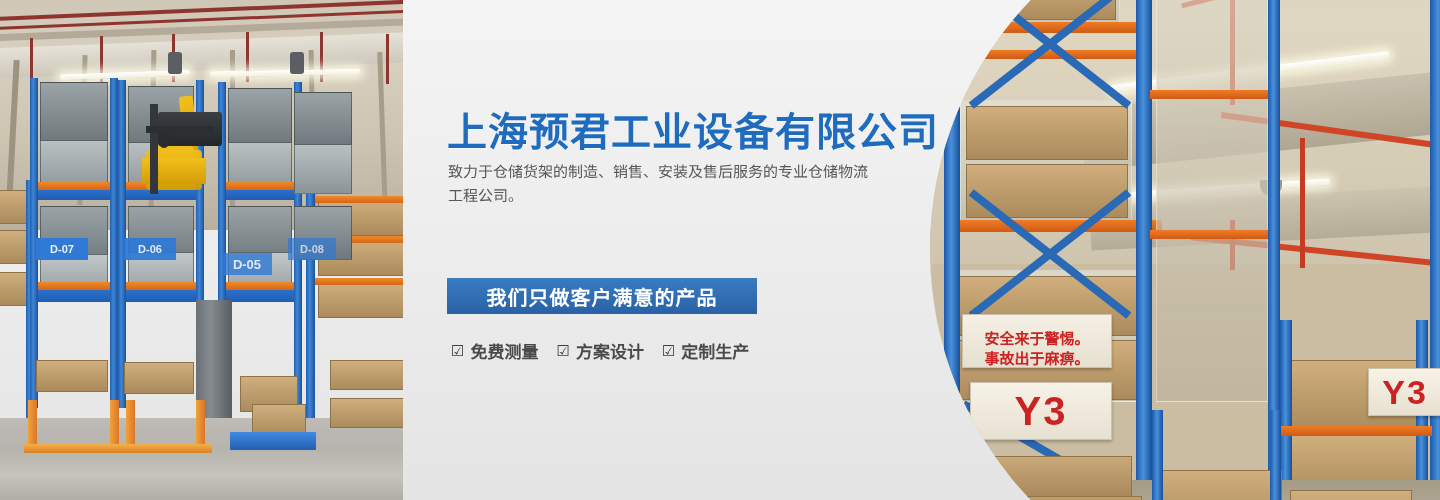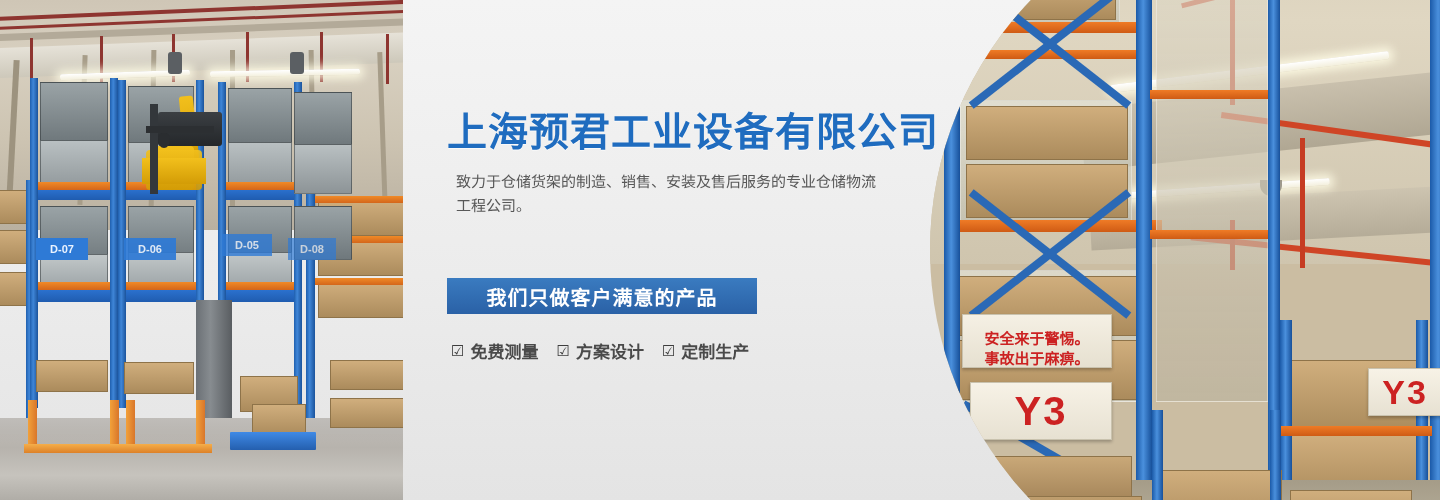--- a/index.html
+++ b/index.html
@@ -46,22 +46,22 @@
     border-radius:50%;overflow:hidden;background:#cbbda2;}
 
   
   .content{position:absolute;left:447px;top:0;width:470px;height:500px;}
 
   .title{position:absolute;left:0;top:100px;margin:0;
     font-size:40px;font-weight:700;letter-spacing:1px;color:#1f6cbf;
     font-family:"Liberation Sans","DejaVu Sans",sans-serif;
     text-shadow:0 1px 0 rgba(255,255,255,.6);white-space:nowrap;}
 
-  .subtitle{position:absolute;left:1px;top:162px;width:420px;margin:8px;
-    font-size:15px;line-height:24px;color:#585858;font-weight:400;}
+  .subtitle{position:absolute;left:1px;top:162px;width:420px;margin:0;
+    font-size:15px;line-height:24px;color:#585858;font-weight:400;font-family:Liberation Mono, monospace;}
 
   .slogan{position:absolute;left:6px;top:226px;margin:0;
     font-family:"Liberation Serif","DejaVu Serif",serif;
     font-size:36px;font-weight:700;color:#2b6cb3;letter-spacing:6px;
     white-space:nowrap;text-shadow:0 1px 0 rgba(255,255,255,.55);}
 
   .badge{position:absolute;left:0px;top:278px;width:310px;height:36px;
     background:linear-gradient(180deg,#3a7bc0,#2a61a6);
     display:flex;align-items:center;justify-content:center;
     color:#ffffff;font-size:20px;font-weight:700;letter-spacing:1px;}
@@ -146,21 +146,21 @@
     <div class="tote" style="left:228px;top:88px;width:62px;height:54px;"></div>
     <div class="tote" style="left:228px;top:142px;width:62px;height:50px;background:linear-gradient(180deg,#b9c0c2,#8d9497);"></div>
     <div class="pallet" style="left:224px;top:186px;width:72px;height:14px;"></div>
     <div class="beamo" style="left:220px;top:182px;width:82px;height:8px;"></div>
     <div class="tote" style="left:228px;top:206px;width:62px;height:54px;"></div>
     <div class="tote" style="left:228px;top:252px;width:62px;height:38px;background:linear-gradient(180deg,#c2c8c9,#9aa1a4);"></div>
     <div class="pallet" style="left:224px;top:286px;width:72px;height:16px;"></div>
     <div class="beamo" style="left:220px;top:282px;width:82px;height:8px;"></div>
     <div class="upright" style="left:218px;top:82px;width:8px;height:326px;"></div>
     <div class="upright" style="left:294px;top:82px;width:8px;height:326px;"></div>
-    <div class="sign" style="left:222px;top:234px;width:50px;height:22px;font-size:11px;opacity:.8;">
+    <div class="sign" style="left:222px;top:253px;width:50px;height:22px;font-size:13px;opacity:.8;">
       <span>D-05</span>
     </div>
 
     <div class="tote" style="left:294px;top:92px;width:56px;height:52px;"></div>
     <div class="tote" style="left:294px;top:144px;width:56px;height:48px;background:linear-gradient(180deg,#b9c0c2,#8d9497);"></div>
     <div class="tote" style="left:294px;top:206px;width:56px;height:52px;"></div>
     <div class="sign" style="left:288px;top:238px;width:48px;height:22px;font-size:11px;opacity:.7;">
       <span>D-08</span>
     </div>
 

